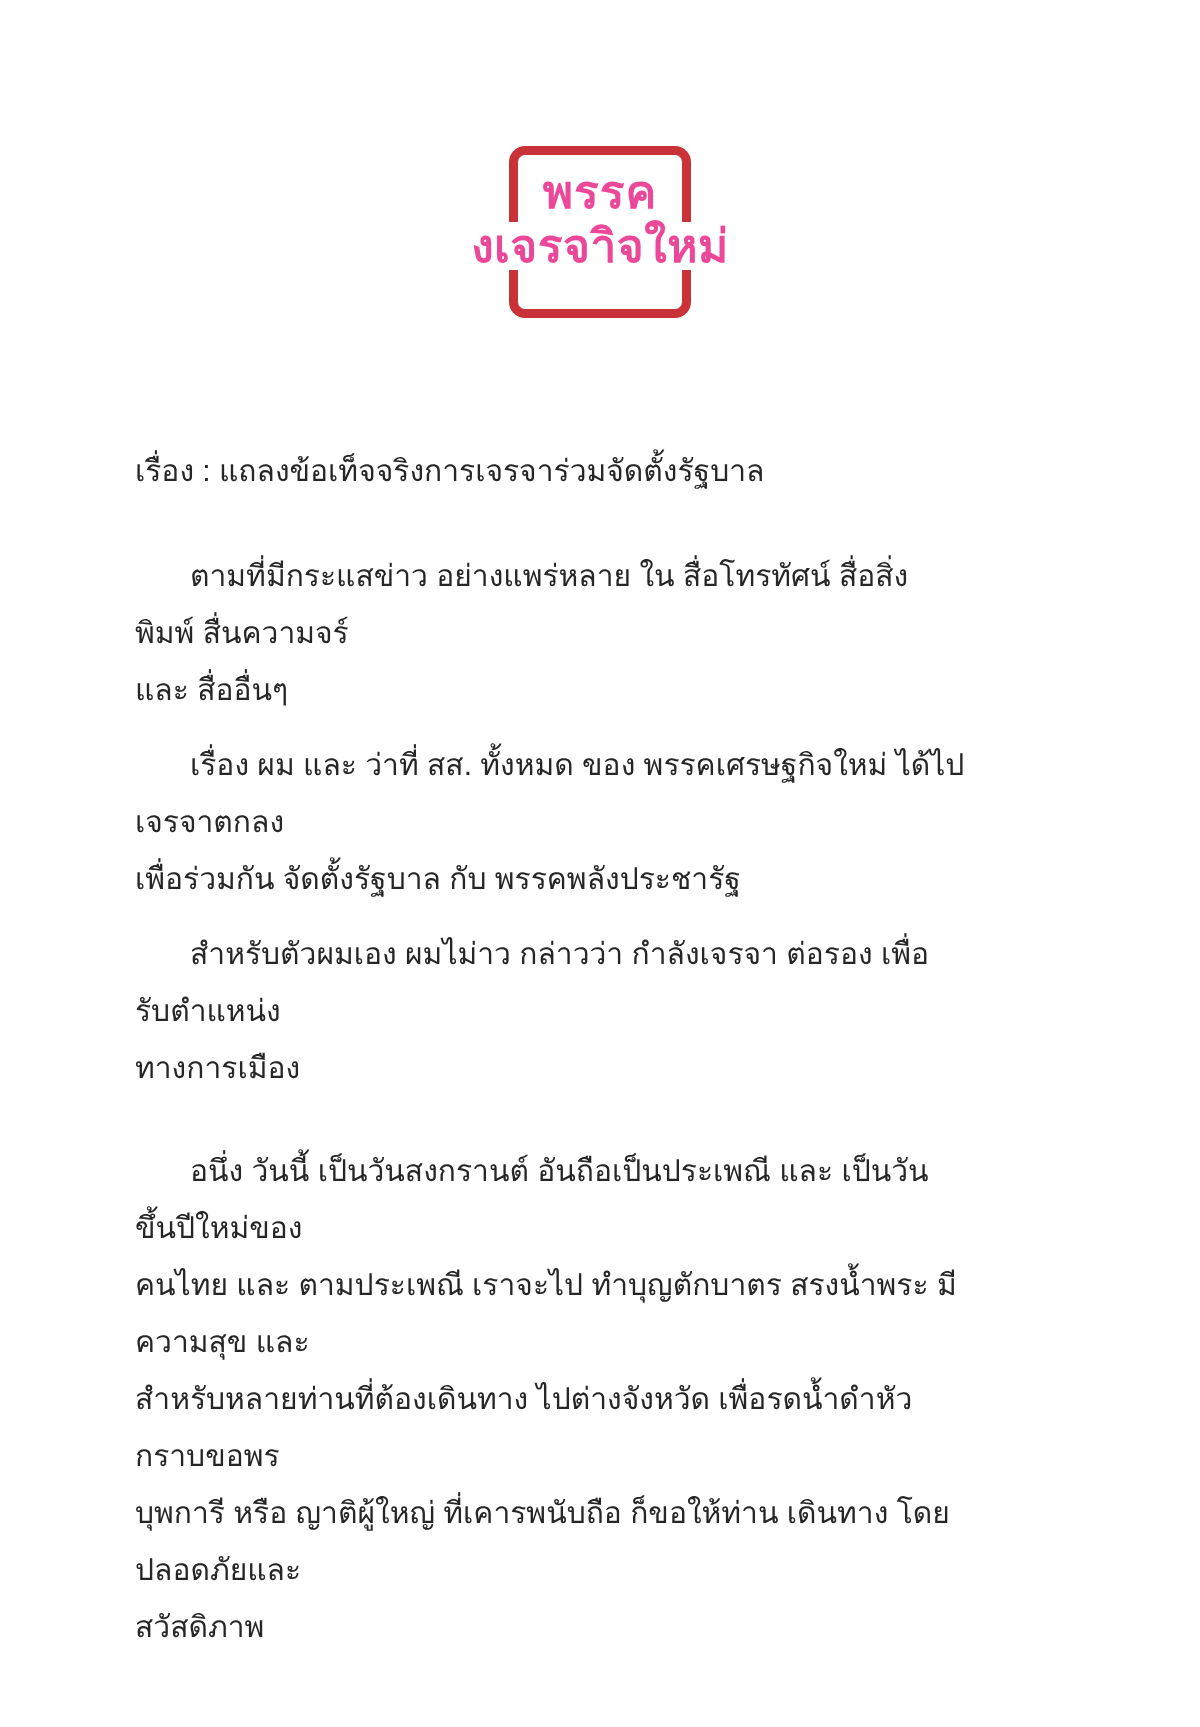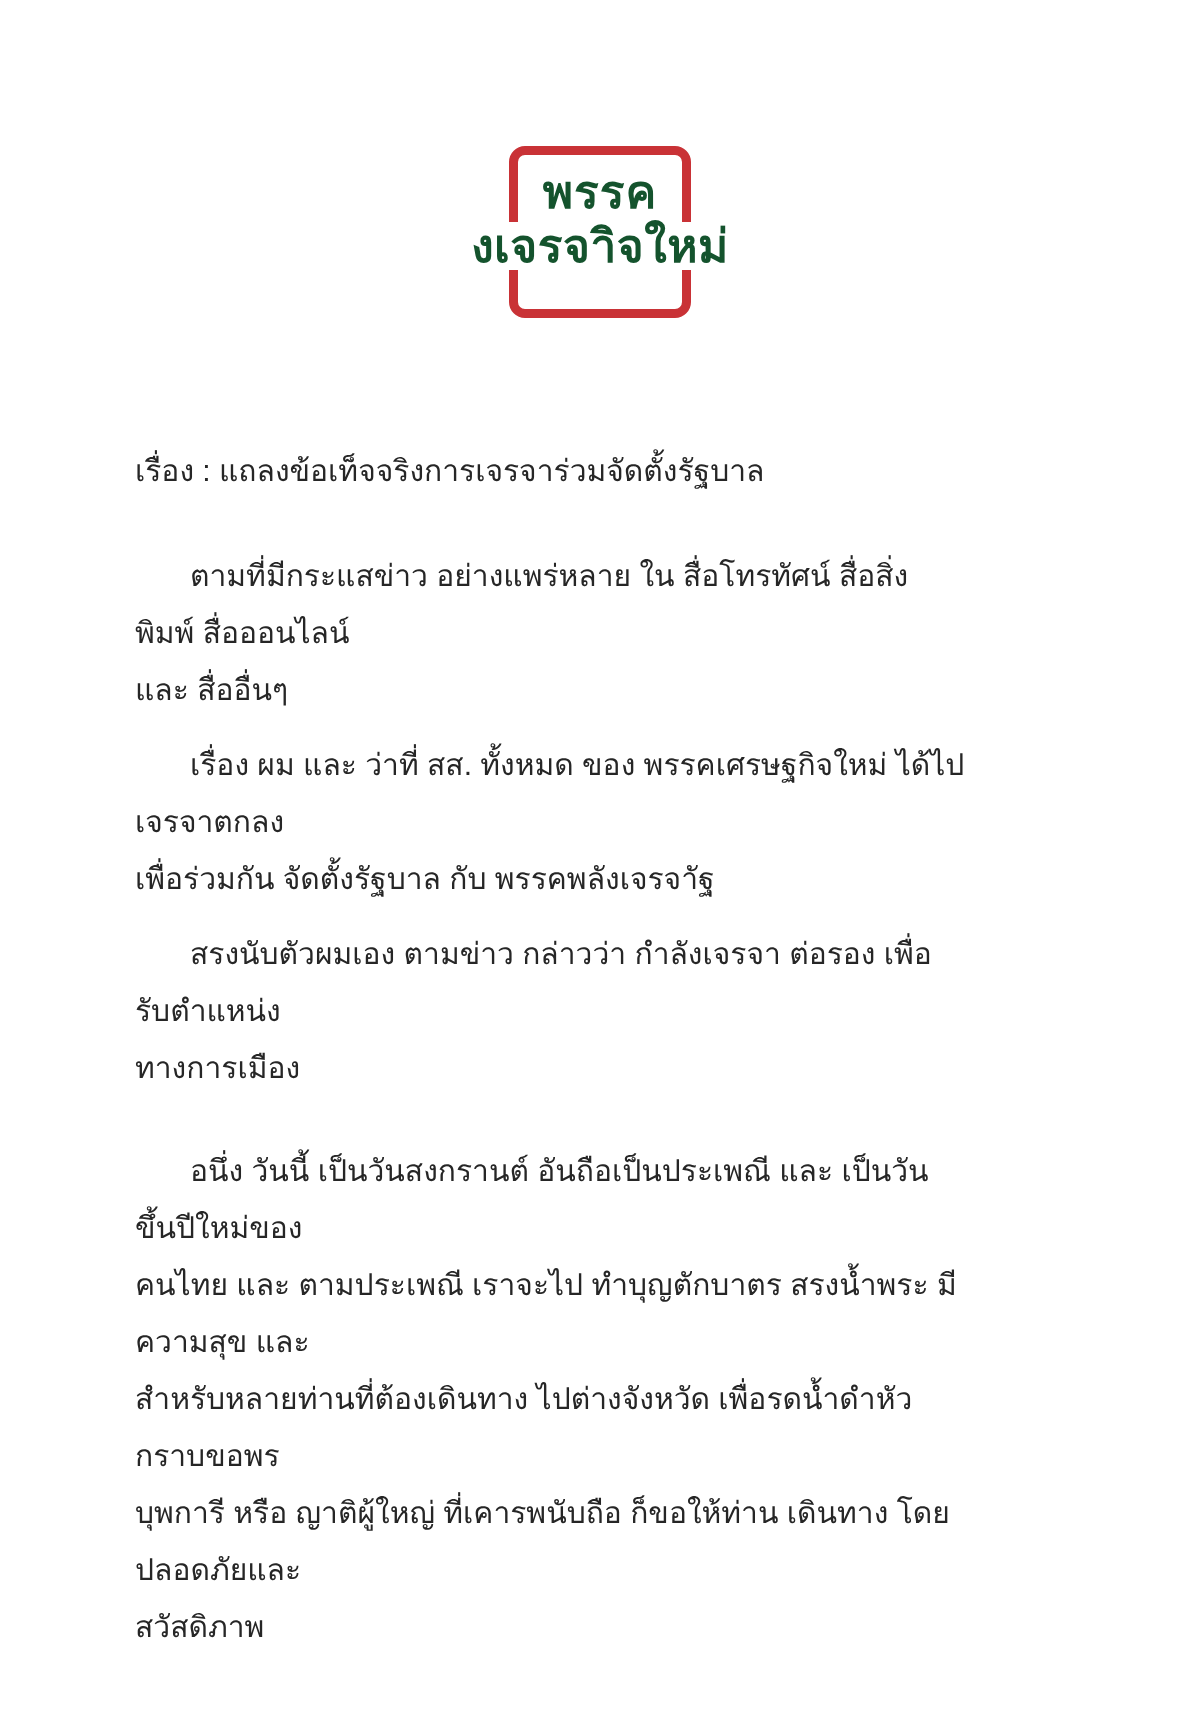--- a/index.html
+++ b/index.html
@@ -39,21 +39,21 @@
     border-radius: 16px;
     background: transparent;
   }
   .logo-line {
     position: absolute;
     left: 50%;
     transform: translateX(-50%);
     z-index: 2;
     background: #ffffff;
     padding: 0 10px;
-    color: #14532d;
+    color: #ec4899;
     font-weight: bold;
     white-space: nowrap;
     line-height: 1.05;
   }
   .logo-line1 {
     top: 30px;
     font-size: 46px;
     letter-spacing: 1px;
   }
   .logo-line2 {
@@ -91,27 +91,27 @@
   <div class="logo-wrap">
     <div class="logo-square"></div>
     <div class="logo-line logo-line1">พรรค</div>
     <div class="logo-line logo-line2">งเจรจาิจใหม่</div>
   </div>
 
   <div class="content">
 
     <div class="subject">เรื่อง : แถลงข้อเท็จจริงการเจรจาร่วมจัดตั้งรัฐบาล</div>
 
-    <div class="para">ตามที่มีกระแสข่าว อย่างแพร่หลาย ใน สื่อโทรทัศน์ สื่อสิ่งพิมพ์ สื่อออนไลน์
+    <div class="para">ตามที่มีกระแสข่าว อย่างแพร่หลาย ใน สื่อโทรทัศน์ สื่อสิ่งพิมพ์ สื่นความจร์
 และ สื่ออื่นๆ</div>
 
     <div class="para">เรื่อง ผม และ ว่าที่ สส. ทั้งหมด ของ พรรคเศรษฐกิจใหม่ ได้ไปเจรจาตกลง
-เพื่อร่วมกัน จัดตั้งรัฐบาล กับ พรรคพลังเจรจาัฐ</div>
+เพื่อร่วมกัน จัดตั้งรัฐบาล กับ พรรคพลังประชารัฐ</div>
 
-    <div class="para">สรงนับตัวผมเอง ตามข่าว กล่าวว่า กำลังเจรจา ต่อรอง เพื่อ รับตำแหน่ง
+    <div class="para">สำหรับตัวผมเอง ผมไม่าว กล่าวว่า กำลังเจรจา ต่อรอง เพื่อ รับตำแหน่ง
 ทางการเมือง</div>
 
 
     <div class="para gap-before">อนึ่ง วันนี้ เป็นวันสงกรานต์ อันถือเป็นประเพณี และ เป็นวันขึ้นปีใหม่ของ
 คนไทย และ ตามประเพณี เราจะไป ทำบุญตักบาตร สรงน้ำพระ มีความสุข และ
 สำหรับหลายท่านที่ต้องเดินทาง ไปต่างจังหวัด เพื่อรดน้ำดำหัว กราบขอพร
 บุพการี หรือ ญาติผู้ใหญ่ ที่เคารพนับถือ ก็ขอให้ท่าน เดินทาง โดยปลอดภัยและ
 สวัสดิภาพ</div>
 
   </div>

